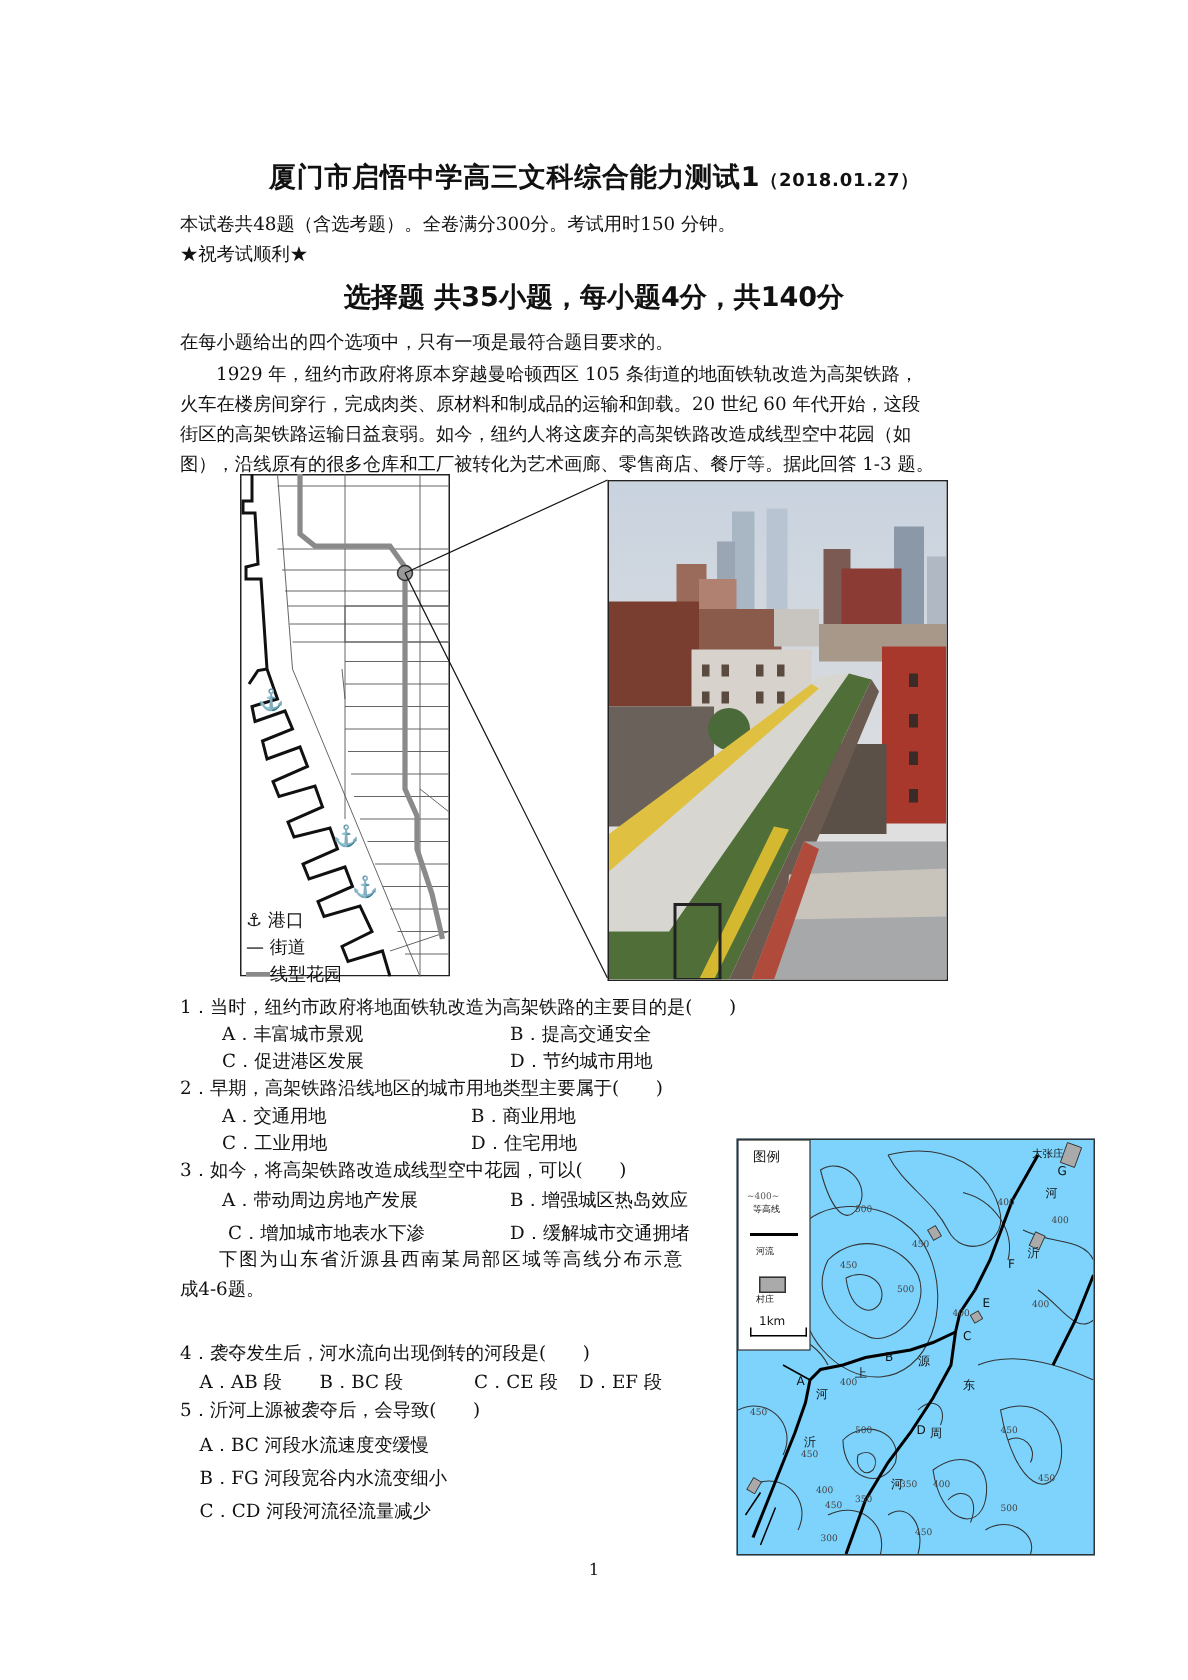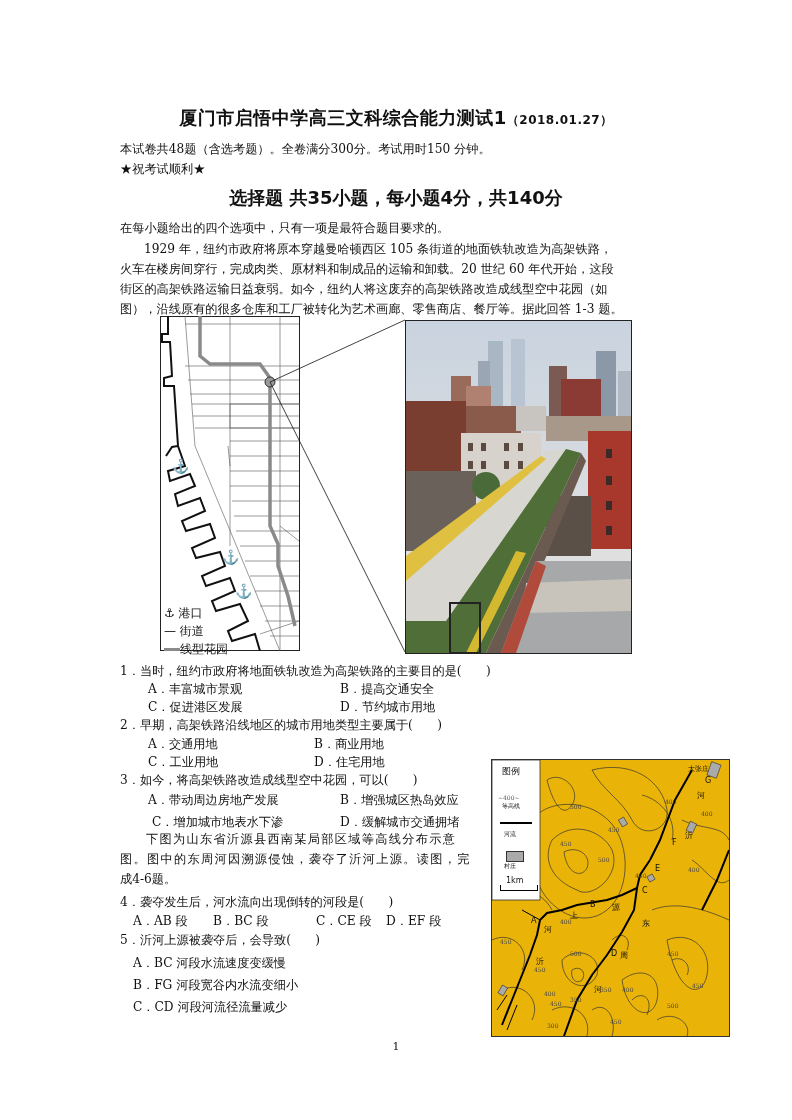--- a/index.html
+++ b/index.html
@@ -171,36 +171,35 @@
 <div class="opt" style="left:314px; top:754px;">D．住宅用地</div>
 
 <div class="abs line" style="left:120px; top:770px;"><span>3．</span><span>如今，将高架铁路改造成线型空中花园，可以(　　)</span></div>
 <div class="opt" style="left:148px; top:792px;">A．带动周边房地产发展</div>
 <div class="opt" style="left:340px; top:792px;">B．增强城区热岛效应</div>
 <div class="opt" style="left:152px; top:814px;">C．增加城市地表水下渗</div>
 <div class="opt" style="left:340px; top:814px;">D．缓解城市交通拥堵</div>
 
 <div class="abs" style="left:120px; top:829px; width:362px;">
   <div class="line" style="padding-left:26px; letter-spacing:1.3px;">下图为山东省沂源县西南某局部区域等高线分布示意</div>
-  <div class="line" style="letter-spacing:1.3px;">图。图中的东周河因溯源侵蚀，袭夺了沂河上源。读图，完</div>
   <div class="line">成4-6题。</div>
 </div>
 
 <div class="abs line" style="left:120px; top:892px;"><span>4．</span><span>袭夺发生后，河水流向出现倒转的河段是(　　)</span></div>
 <div class="opt" style="left:133px; top:913px;">A．AB 段</div>
 <div class="opt" style="left:213px; top:913px;">B．BC 段</div>
 <div class="opt" style="left:300px; top:913px;margin-left:16px;">C．CE 段</div>
 <div class="opt" style="left:386px; top:913px;">D．EF 段</div>
 
 <div class="abs line" style="left:120px; top:930px;"><span>5．</span><span>沂河上源被袭夺后，会导致(　　)</span></div>
 <div class="opt" style="left:133px; top:955px;">A．BC 河段水流速度变缓慢</div>
 <div class="opt" style="left:133px; top:977px;">B．FG 河段宽谷内水流变细小</div>
 <div class="opt" style="left:133px; top:999px;">C．CD 河段河流径流量减少</div>
 
-<div class="abs" style="left:491px; top:759px; width:237px; height:276px; border:1px solid #333; background:#eab308; overflow:hidden;">
+<div class="abs" style="left:491px; top:759px; width:237px; height:276px; border:1px solid #333; background:#7dd3fc; overflow:hidden;">
   <svg width="237" height="276" viewBox="0 0 237 276">
     <g fill="none" stroke="#333" stroke-width="0.7">
       <path d="M55 20 C70 10,90 30,80 45 C70 60,60 40,55 20 Z"></path>
       <path d="M60 80 C80 60,110 70,120 90 C130 115,100 140,85 130 C60 120,50 100,60 80 Z"></path>
       <path d="M72 92 C85 85,100 95,95 108 C90 118,75 115,72 92 Z"></path>
       <path d="M40 60 C55 40,90 40,110 55 C140 75,140 130,115 150 C90 170,55 150,45 120 C35 95,30 75,40 60 Z"></path>
       <path d="M100 10 C140 0,170 20,175 50 C178 70,150 80,140 60 C130 40,110 30,100 10"></path>
       <path d="M150 35 C170 40,185 60,180 80"></path>
       <path d="M190 60 C210 70,230 65,237 80"></path>
       <path d="M160 150 C185 140,215 150,237 160"></path>

